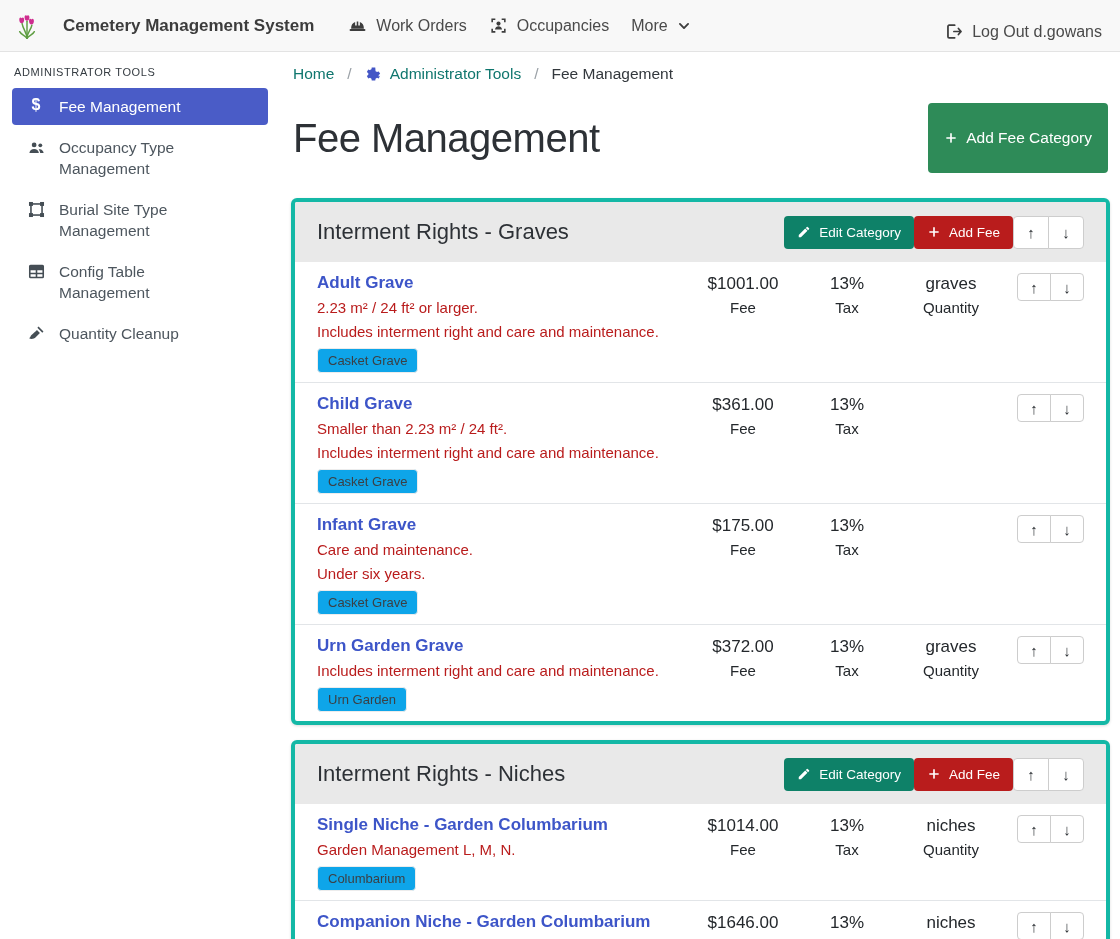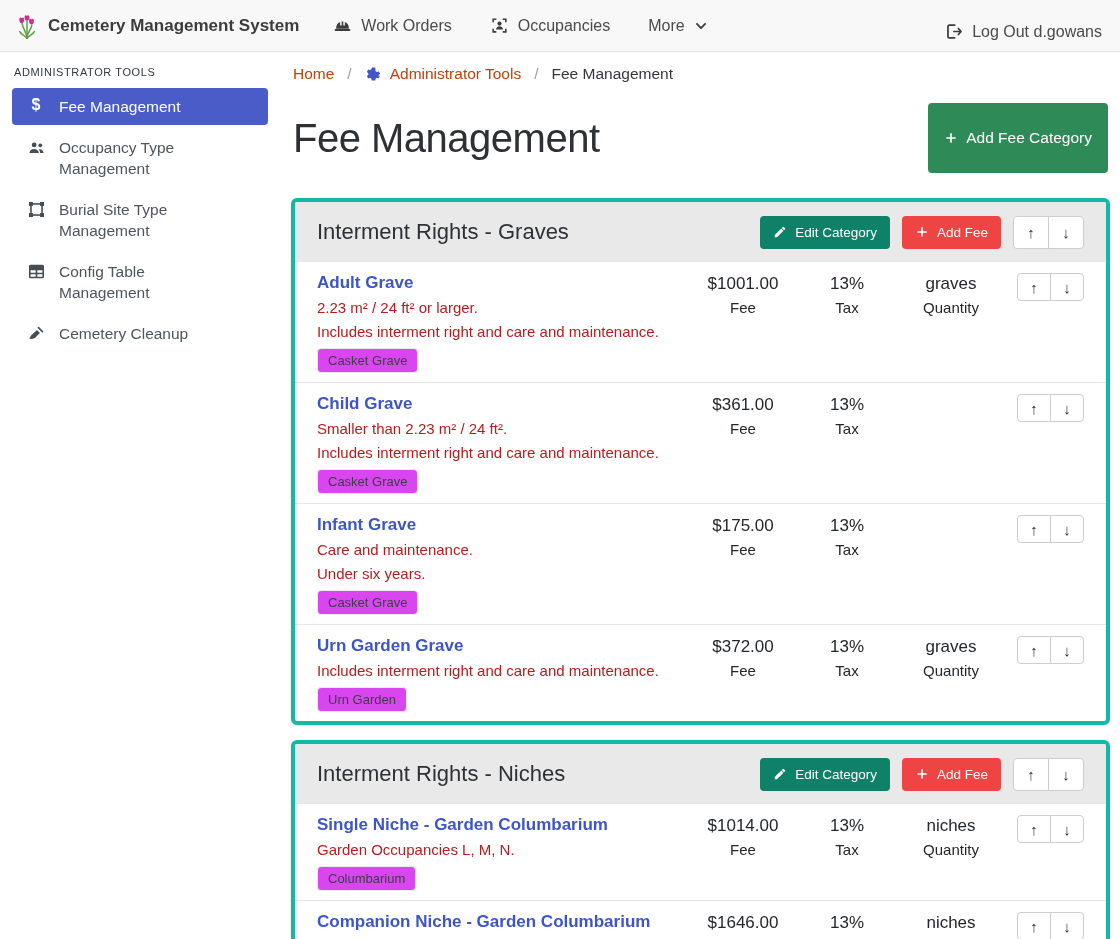--- a/index.html
+++ b/index.html
@@ -9,76 +9,76 @@
     background: #fff;
     font-family: "Liberation Sans", "DejaVu Sans", sans-serif;
     color: #2d3136;
   }
   .icon { display:inline-flex; align-items:center; justify-content:center; }
   .icon svg { width:19px; height:19px; }
   .glyph { font-size:15px; line-height:1; }
 
   
   .navbar { height:52px; display:flex; align-items:center; background:#f8f8f8; border-bottom:1px solid #e3e3e3; padding:0 18px 0 14px; }
-  .brand { display:flex; align-items:center; gap:8px; font-size:17px; font-weight:700; color:#3c3c3c; }
+  .brand { display:flex; align-items:center; gap:23px; font-size:17px; font-weight:700; color:#3c3c3c; }
   .brand .icon svg { width:26px; height:26px; }
-  .nav-links { display:flex; align-items:center; gap:38px; margin-left:34px; }
+  .nav-links { display:flex; align-items:center; gap:22px; margin-left:34px; }
   .nav-link { display:flex; align-items:center; gap:9px; font-size:16px; color:#4a4a4a; text-decoration:none; cursor:pointer; background:none; border:none; font-family:inherit; }
   .nav-link .icon { color:#3d3d3d; }
   .nav-link.more .icon svg { width:14px; height:14px; }
   .logout { margin-left:auto;margin-top:12px; }
 
   
   .layout { display:flex; height:887px; }
   .sidebar { width:280px; flex-shrink:0; padding:10px 12px 0; }
   .side-heading { font-size:11px; letter-spacing:.6px; color:#343b41; padding:4px 2px 10px; }
   .side-item { display:flex; gap:13px; align-items:flex-start; padding:8px 12px 8px 14px; border-radius:4px; font-size:15.5px; line-height:21px; color:#4d565e; cursor:pointer; margin-bottom:4px; }
   .side-item .icon { width:20px; margin-top:1px; color:#454e55; }
   .side-item .glyph { font-weight:700; font-size:16px; }
   .side-item.active { background:#4a5cc7; color:#fff; }
   .side-item.active .icon { color:#fff; }
   .side-label { max-width:172px; }
 
   .main { flex:1; padding:13px 10px 0 11px; min-width:0; }
 
   
   .breadcrumb { display:flex; align-items:center; gap:13px; font-size:15.5px; margin-left:2px; }
-  .crumb-link { color:#c2410c; text-decoration:none; display:flex; align-items:center; gap:8px; cursor:pointer; }
+  .crumb-link { color:#0f766e; text-decoration:none; display:flex; align-items:center; gap:8px; cursor:pointer; }
   .crumb-link .icon { color:#4456c6; }
   .crumb-link .icon svg { width:17px; height:17px; }
   .crumb-sep { color:#9aa0a6; }
   .crumb-current { color:#33383d; }
 
   
   .page-head { display:flex; justify-content:space-between; align-items:center; margin:20px 2px 25px 2px; }
   .page-title { font-size:40px; font-weight:400; color:#2d3136; letter-spacing:-.5px; line-height:1.2; }
   .btn { display:inline-flex; align-items:center; gap:8px; border:none; border-radius:4px; color:#fff; cursor:pointer; font-family:inherit; }
   .btn .icon svg { width:14px; height:14px; }
   .btn.big { background:#2e8b58; font-size:15.5px; padding:26px 16px; }
   .btn.teal { background:#0e8168; font-size:13.5px; padding:9px 13px; }
-  .btn.green { background:#ef4444; font-size:13.5px; padding:9px 13px; }
+  .btn.green { background:#b91c1c; font-size:13.5px; padding:9px 13px; }
 
   
   .card { border:4px solid #14b8a6; border-radius:6px; box-shadow:0 1px 3px rgba(0,0,0,.14); margin-bottom:15px; overflow:hidden; background:#fff; }
   .card-head { background:#e9e9e9; min-height:60px; display:flex; align-items:center; justify-content:space-between; padding:10px 22px; }
   .cat-title { font-size:22px; font-weight:500; color:#2d3136; }
-  .head-actions { display:flex; align-items:flex-end; gap:12px; }
+  .head-actions { display:flex; align-items:flex-end; }
   .arrow-group { display:flex; }
   .arrow-btn { background:#fff; border:1px solid #cdcdcd; width:34px; height:28px; display:flex; align-items:center; justify-content:center; cursor:pointer; color:#2b2f33; padding:0; font-family:inherit; }
   .arrow-btn:first-child { border-radius:4px 0 0 4px; }
   .arrow-btn:last-child { border-radius:0 4px 4px 0; margin-left:-1px; }
   .arrow-btn.lg { width:36px; height:33px; }
 
   
   .fee-row { display:flex; align-items:flex-start; padding:10px 22px 9px; }
   .fee-row + .fee-row { border-top:1px solid #e2e5e8; }
   .fee-main { flex:1; min-width:0; padding-right:8px; }
   .fee-name { display:inline-block; font-size:17px; font-weight:700; color:#3d55c8; text-decoration:none; line-height:22px; margin-bottom:4px; cursor:pointer; }
   .fee-desc { font-size:15px; line-height:20px; color:#b91c1c; margin-bottom:4px; }
-  .tag { display:inline-block; background:#d946ef; border:1px solid #ececec; border-radius:4px; padding:4px 10px; font-size:13px; color:#3b4045; margin-top:2px; }
+  .tag { display:inline-block; background:#0ea5e9; border:1px solid #ececec; border-radius:4px; padding:4px 10px; font-size:13px; color:#3b4045; margin-top:2px; }
   .fee-col { width:104px; text-align:center; padding-top:1px; flex-shrink:0; }
   .fee-col .val { font-size:17px; line-height:22px; color:#24282c; margin-bottom:3px; }
   .fee-col .lbl { font-size:15px; line-height:20px; color:#24282c; }
   .fee-row .arrow-group { margin-left:14px; margin-top:1px; }
 </style>
 </head>
 <body>
 
 <nav class="navbar">
   <div class="brand">
@@ -186,21 +186,21 @@
           </span>
           <span class="side-label">Config Table Management</span>
         </div>
         <div class="side-item">
           <span class="icon">
             <svg viewBox="0 0 24 24" fill="currentColor">
               <path d="M14.6 3.2l6.2 6.2-1.5 1.5-6.2-6.2z"></path>
               <path d="M12.6 7.7l3.7 3.7-5.3 5.3c-2.2 2.2-6 2.8-8.3 1.2.9-.5 1.7-1.4 2.1-2.6.5-1.4 2.3-2.1 7.8-7.6z"></path>
             </svg>
           </span>
-          <span class="side-label">Cemetery Cleanup</span>
+          <span class="side-label">Quantity Cleanup</span>
         </div>
       </div>
   </aside>
 
   <main class="main">
     <nav class="breadcrumb">
       <a class="crumb-link" href="#">
         <span>Home</span>
       </a>
       <span class="crumb-sep">/</span>
@@ -397,21 +397,21 @@
                 <button class="arrow-btn lg">
                   <span class="icon">
                     <span class="glyph">↓</span>
                   </span>
                 </button>
               </div>
             </div>
           </header>
           <div class="card-body">
             <div class="fee-row">
-              <div class="fee-main"><a href="#" class="fee-name">Single Niche - Garden Columbarium</a><div class="fee-desc">Garden Occupancies L, M, N.</div><span class="tag">Columbarium</span></div>
+              <div class="fee-main"><a href="#" class="fee-name">Single Niche - Garden Columbarium</a><div class="fee-desc">Garden Management L, M, N.</div><span class="tag">Columbarium</span></div>
               <div class="fee-col">
                 <div class="val">$1014.00</div>
                 <div class="lbl">Fee</div>
               </div>
               <div class="fee-col">
                 <div class="val">13%</div>
                 <div class="lbl">Tax</div>
               </div>
               <div class="fee-col">
                 <div class="val">niches</div>

